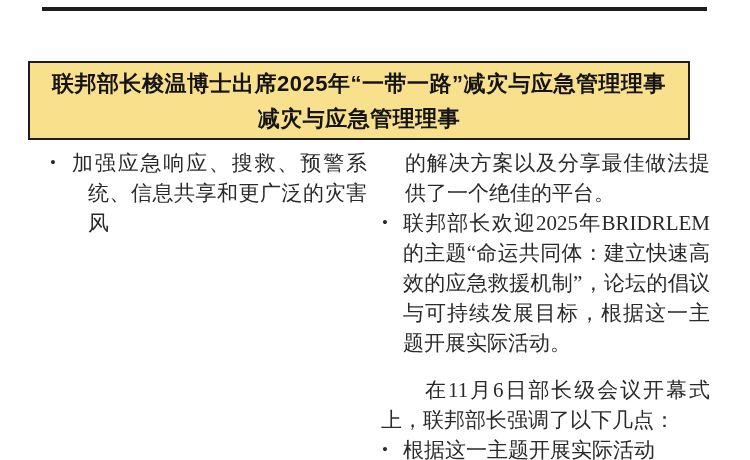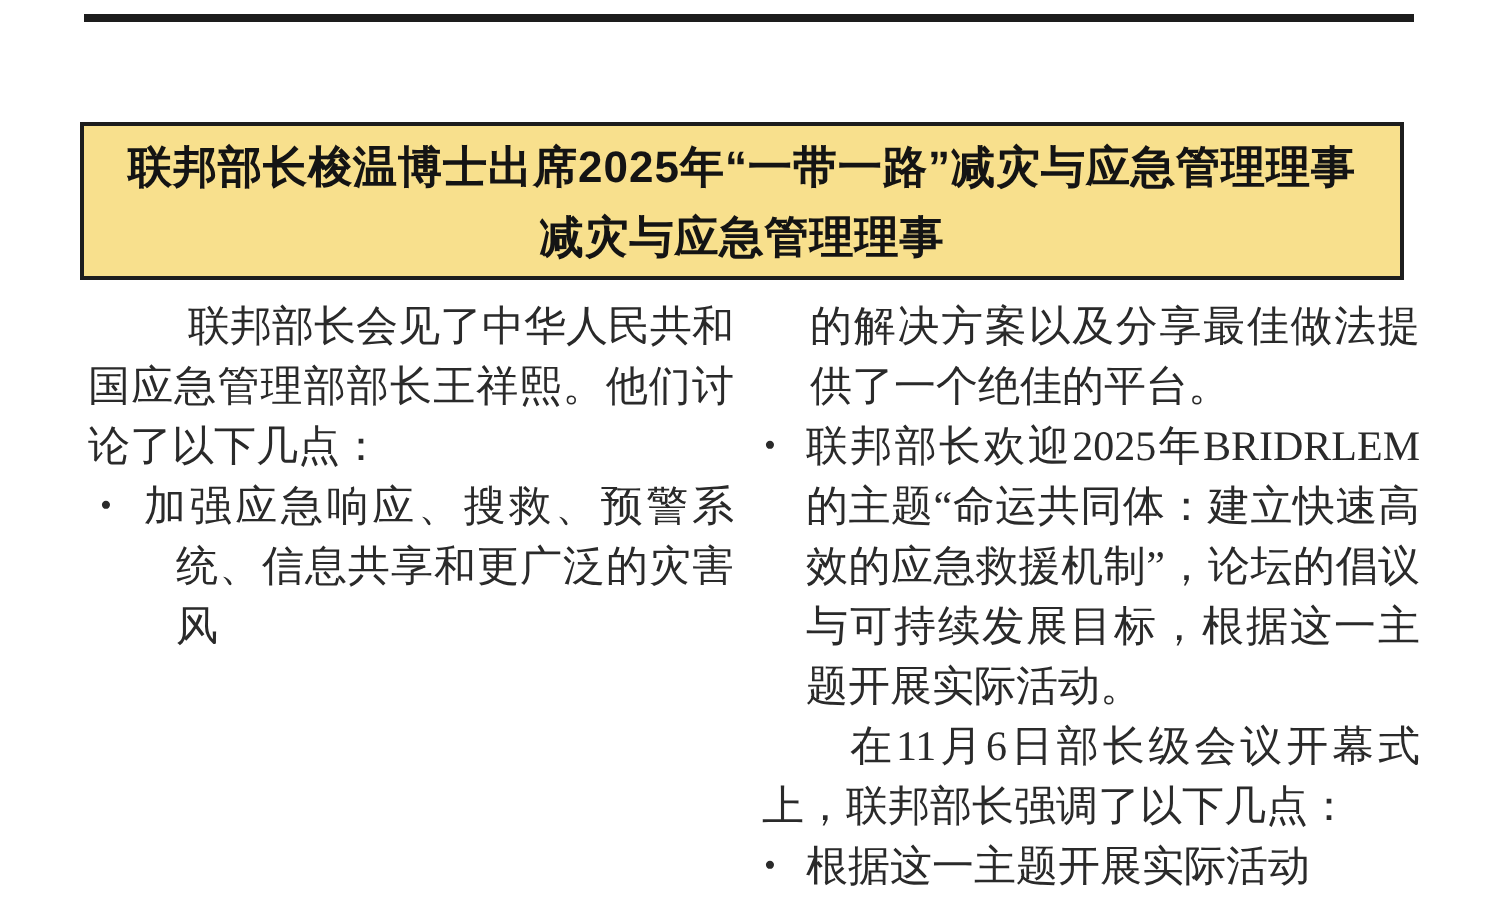--- a/index.html
+++ b/index.html
@@ -19,21 +19,21 @@
   .top-rule {
     position: absolute;
     left: 42px;
     top: 7px;
     width: 665px;
     height: 4px;
     background: #1d1d1d;
   }
   .title-box {
     position: absolute;
-    left: 40px;
+    left: 28px;
     top: 61px;
     width: 662px;
     height: 79px;
     box-sizing: border-box;
     background: #f8e08d;
     border: 2px solid #1d1d1d;
     display: flex;
     flex-direction: column;
     justify-content: center;
     align-items: center;
@@ -61,21 +61,21 @@
     line-height: 30px;
     text-align: justify;
     text-justify: inter-character;
     color: #2a2a2a;
   }
   .col-left  { width: 323px; }
   .col-right { width: 329px; }
 
   .block { margin: 0; }
   .col-left  .para { text-indent: 50px; }
-  .col-right .para { text-indent: 44px; }
+  .col-right .para { text-indent: 44px; margin-top: 17px; }
 
   .cont { padding-left: 24px; }
 
   .bullet { position: relative; }
   .col-left  .bullet { padding-left: 44px; text-indent: -16px; }
   .col-right .bullet { padding-left: 22px; text-indent: 0; }
   .bullet .marker {
     position: absolute;
     top: 0;
     text-indent: 0;
@@ -90,21 +90,20 @@
 <div class="page">
   <div class="top-rule"></div>
 
   <div class="title-box">
     <div class="title-line">联邦部长梭温博士出席2025年“一带一路”减灾与应急管理理事</div>
     <div class="title-line">减灾与应急管理理事</div>
   </div>
 
   <div class="body-columns">
     <div class="col col-left">
-        <div class="block para">联邦部长会见了中华人民共和国应急管理部部长王祥熙。他们讨论了以下几点：</div>
         <div class="block bullet"><span class="marker">•</span><span>加强应急响应、搜救、预警系统、信息共享和更广泛的灾害风</span></div>
       </div>
     <div class="col col-right">
         <div class="block cont">的解决方案以及分享最佳做法提供了一个绝佳的平台。</div>
         <div class="block bullet"><span class="marker">•</span><span>联邦部长欢迎2025年BRIDRLEM的主题“命运共同体：建立快速高效的应急救援机制”，论坛的倡议与可持续发展目标，根据这一主题开展实际活动。</span></div>
         <div class="block para">在11月6日部长级会议开幕式上，联邦部长强调了以下几点：</div>
         <div class="block bullet"><span class="marker">•</span><span>根据这一主题开展实际活动</span></div>
       </div>
   </div>
 </div>

